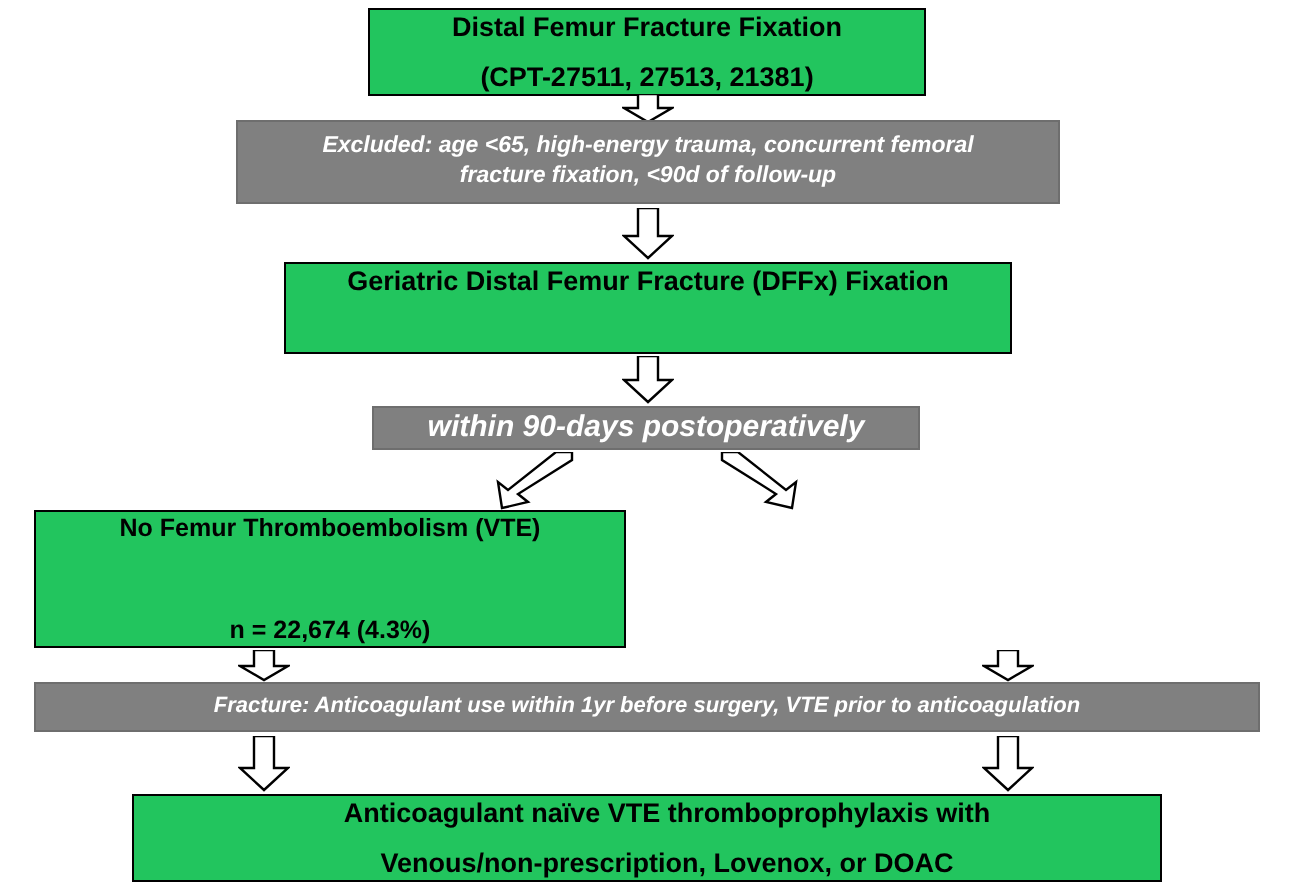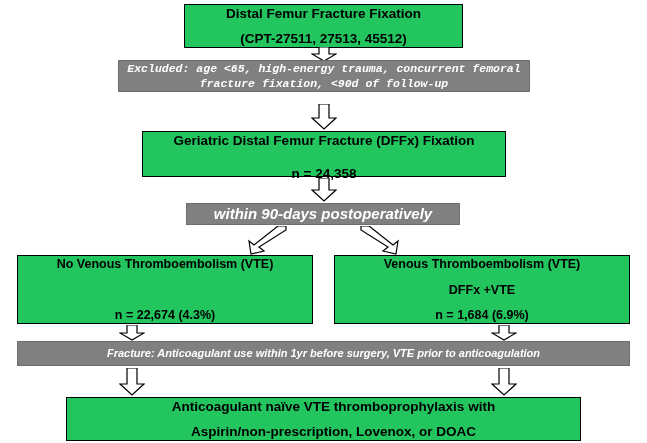--- a/index.html
+++ b/index.html
@@ -55,81 +55,75 @@
     width: 100%;
   }
 
   
   .arrow {
     position: absolute;
   }
 
   
   #node-top { left: 184px; top: 4px; width: 279px; height: 44px; font-size: 13.5px; }
-  #excl-1   { left: 118px; top: 60px; width: 412px; height: 32px; font-size: 11.5px; font-family: Liberation Mono, monospace; }
+  #excl-1   { left: 118px; top: 60px; width: 412px; height: 42px; font-size: 11.5px; }
   #node-geri{ left: 142px; top: 131px; width: 364px; height: 46px; font-size: 13.5px; gap: 16px; }
   #excl-2   { left: 186px; top: 203px; width: 274px; height: 22px; font-size: 15px; }
   #node-no  { left: 17px;  top: 255px; width: 296px; height: 69px; font-size: 12.5px; }
   #node-yes { left: 334px; top: 255px; width: 296px; height: 69px; font-size: 12.5px; }
   #excl-3   { left: 17px;  top: 341px; width: 613px; height: 25px; font-size: 11px; }
   #node-bot { left: 66px;  top: 397px; width: 515px; height: 44px; font-size: 13.5px; padding-left: 20px; }
 </style>
 </head>
 <body>
 
 <div id="canvas">
 
   <div class="node" id="node-top">
     <span class="line">Distal Femur Fracture Fixation</span>
-    <span class="line">(CPT-27511, 27513, 45512)</span>
+    <span class="line">(CPT-27511, 27513, 21381)</span>
   </div>
 
   <svg class="arrow" style="left:311px; top:47px;" width="26" height="15" viewBox="0 0 26 15">
     <polygon points="8,0 8,7 1,7 13,14 25,7 18,7 18,0" fill="#ffffff" stroke="#000000" stroke-width="1.2"></polygon>
   </svg>
 
   <div class="excl" id="excl-1">
     <span class="line">Excluded: age &lt;65, high-energy trauma, concurrent femoral</span>
     <span class="line">fracture fixation, &lt;90d of follow-up</span>
   </div>
 
   <svg class="arrow" style="left:311px; top:104px;" width="26" height="26" viewBox="0 0 26 26">
     <polygon points="8,0 8,14 1,14 13,25 25,14 18,14 18,0" fill="#ffffff" stroke="#000000" stroke-width="1.2"></polygon>
   </svg>
 
   <div class="node" id="node-geri">
     <span class="line">Geriatric Distal Femur Fracture (DFFx) Fixation</span>
-    <span class="line">n = 24,358</span>
   </div>
 
   <svg class="arrow" style="left:311px; top:178px;" width="26" height="24" viewBox="0 0 26 24">
     <polygon points="8,0 8,12 1,12 13,23 25,12 18,12 18,0" fill="#ffffff" stroke="#000000" stroke-width="1.2"></polygon>
   </svg>
 
   <div class="excl" id="excl-2">
     <span class="line">within 90-days postoperatively</span>
   </div>
 
   <svg class="arrow" style="left:248px; top:226px;" width="46" height="29" viewBox="0 0 46 29">
     <polygon points="38,0 30,0 6,19 1,15 3,28 16,25 11,21 38,4" fill="#ffffff" stroke="#000000" stroke-width="1.2"></polygon>
   </svg>
   <svg class="arrow" style="left:353px; top:226px;" width="46" height="29" viewBox="0 0 46 29">
     <polygon points="8,0 16,0 40,19 45,15 43,28 30,25 35,21 8,4" fill="#ffffff" stroke="#000000" stroke-width="1.2"></polygon>
   </svg>
 
   <div class="node" id="node-no">
-    <span class="line">No Venous Thromboembolism (VTE)</span>
+    <span class="line">No Femur Thromboembolism (VTE)</span>
     <span class="line">n = 22,674 (4.3%)</span>
   </div>
 
-  <div class="node" id="node-yes">
-    <span class="line">Venous Thromboembolism (VTE)</span>
-    <span class="line">DFFx +VTE</span>
-    <span class="line">n = 1,684 (6.9%)</span>
-  </div>
 
   <svg class="arrow" style="left:119px; top:325px;" width="26" height="16" viewBox="0 0 26 16">
     <polygon points="8,0 8,8 1,8 13,15 25,8 18,8 18,0" fill="#ffffff" stroke="#000000" stroke-width="1.2"></polygon>
   </svg>
   <svg class="arrow" style="left:491px; top:325px;" width="26" height="16" viewBox="0 0 26 16">
     <polygon points="8,0 8,8 1,8 13,15 25,8 18,8 18,0" fill="#ffffff" stroke="#000000" stroke-width="1.2"></polygon>
   </svg>
 
   <div class="excl" id="excl-3">
     <span class="line">Fracture: Anticoagulant use within 1yr before surgery, VTE prior to anticoagulation</span>
@@ -137,16 +131,16 @@
 
   <svg class="arrow" style="left:119px; top:368px;" width="26" height="28" viewBox="0 0 26 28">
     <polygon points="8,0 8,16 1,16 13,27 25,16 18,16 18,0" fill="#ffffff" stroke="#000000" stroke-width="1.2"></polygon>
   </svg>
   <svg class="arrow" style="left:491px; top:368px;" width="26" height="28" viewBox="0 0 26 28">
     <polygon points="8,0 8,16 1,16 13,27 25,16 18,16 18,0" fill="#ffffff" stroke="#000000" stroke-width="1.2"></polygon>
   </svg>
 
   <div class="node" id="node-bot">
     <span class="line">Anticoagulant naïve VTE thromboprophylaxis with</span>
-    <span class="line">Aspirin/non-prescription, Lovenox, or DOAC</span>
+    <span class="line">Venous/non-prescription, Lovenox, or DOAC</span>
   </div>
 
 </div>
 
 </body></html>

